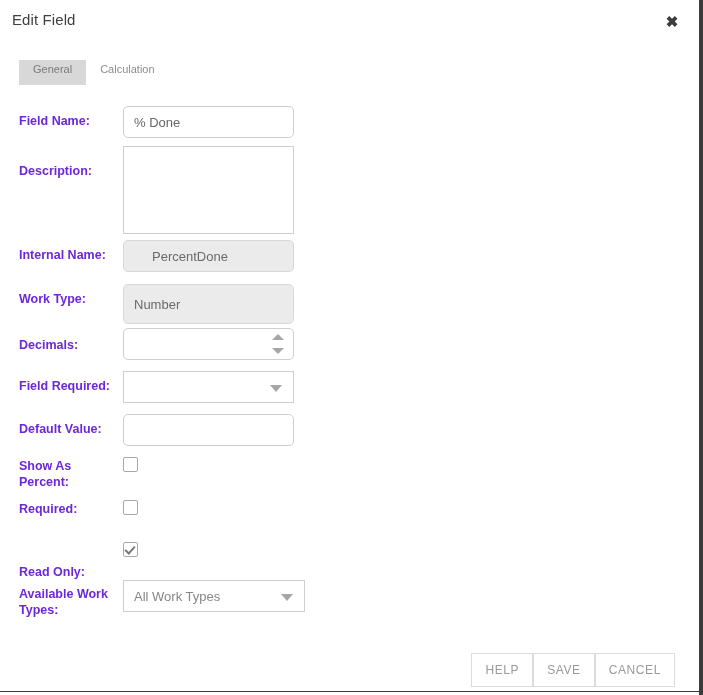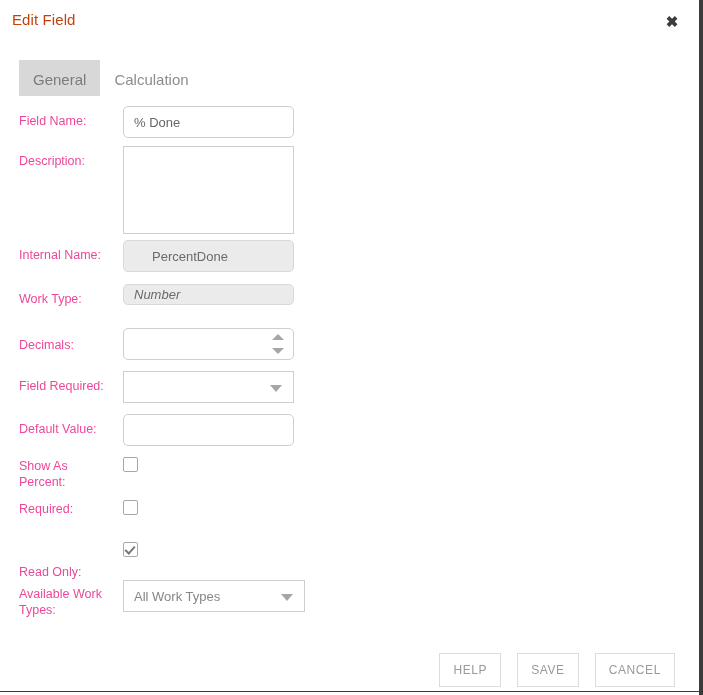--- a/index.html
+++ b/index.html
@@ -39,21 +39,21 @@
     position: absolute;
     left: 0; top: 0;
     width: 699px;
     height: 44px;
   }
   .dialog-title {
     position: absolute;
     left: 12px;
     top: 11px;
     font-size: 15px;
-    color: #c2410c;
+    color: #404040;
     letter-spacing: 0.1px;
   }
   .close-btn {
     position: absolute;
     right: 14px;
     top: 8px;
     width: 26px;
     height: 26px;
     display: flex;
     align-items: center;
@@ -68,23 +68,23 @@
 
   
   .tabs {
     position: absolute;
     left: 19px;
     top: 60px;
     display: flex;
     align-items: stretch;
   }
   .tab {
-    font-size: 15px;
+    font-size: 11px;
     color: #8d8d8d;
-    padding: 12px 14px 8px 14px;
+    padding: 1px 14px 8px 14px;
     cursor: pointer;
     white-space: nowrap;
     line-height: 16px;
   }
   .tab.active {
     background: #d8d8d8;
     color: #7b7b7b;
   }
 
   
@@ -96,23 +96,24 @@
   }
   .row {
     position: absolute;
     left: 0;
     width: 699px;
   }
   .lbl {
     position: absolute;
     left: 19px;
     font-size: 12.5px;
-    color: #ec4899;
+    color: #6d28d9;
     line-height: 16px;
     width: 96px;
+    font-weight: bold;
   }
   .ctl {
     position: absolute;
     left: 123px;
   }
 
   input.txt, .fauxinput {
     box-sizing: border-box;
     border: 1px solid #cfcfcf;
     background: #ffffff;
@@ -235,21 +236,21 @@
     top: 691px;
     width: 699px;
     height: 1px;
     background: #3b3b3b;
   }
   .footer {
     position: absolute;
     right: 24px;
     top: 653px;
     display: flex;
-    gap: 16px;
+    gap: 0;
   }
   .btn {
     box-sizing: border-box;
     min-width: 52px;
     height: 34px;
     border: 1px solid #dcdcdc;
     background: #ffffff;
     color: #9a9a9a;
     font-family: "Liberation Sans", sans-serif;
     font-size: 12px;
@@ -280,37 +281,37 @@
   <div class="form">
 
     <div class="row" style="top:0px;">
       <div class="lbl" style="top:9px;">Field Name:</div>
       <div class="ctl" style="top:2px;">
         <input class="txt" style="width: 171px; height: 32px;" type="text" value="% Done">
       </div>
     </div>
 
     <div class="row" style="top:39px;">
-      <div class="lbl" style="top:10px;">Description:</div>
+      <div class="lbl" style="top:20px;">Description:</div>
       <div class="ctl" style="top:3px;">
         <textarea class="ta" style="width: 171px; height: 88px;"></textarea>
       </div>
     </div>
 
     <div class="row" style="top:133px;">
       <div class="lbl" style="top:10px;">Internal Name:</div>
       <div class="ctl" style="top:3px;">
         <div class="fauxinput disabled" style="width:171px;height:32px;padding-left:28px;">PercentDone</div>
       </div>
     </div>
 
     <div class="row" style="top:177px;">
       <div class="lbl" style="top:10px;">Work Type:</div>
       <div class="ctl" style="top:3px;">
-        <div class="fauxinput disabled" style="width:171px;height:21px;font-style:italic;">Number</div>
+        <div class="fauxinput disabled" style="width:171px;height:40px;">Number</div>
       </div>
     </div>
 
     <div class="row" style="top:221px;">
       <div class="lbl" style="top:12px;">Decimals:</div>
       <div class="ctl" style="top:3px;">
         <div class="spin-wrap">
           <input class="txt" type="text" value="" style="">
           <div class="spin-arrows">
             <div class="tri-up"></div>

